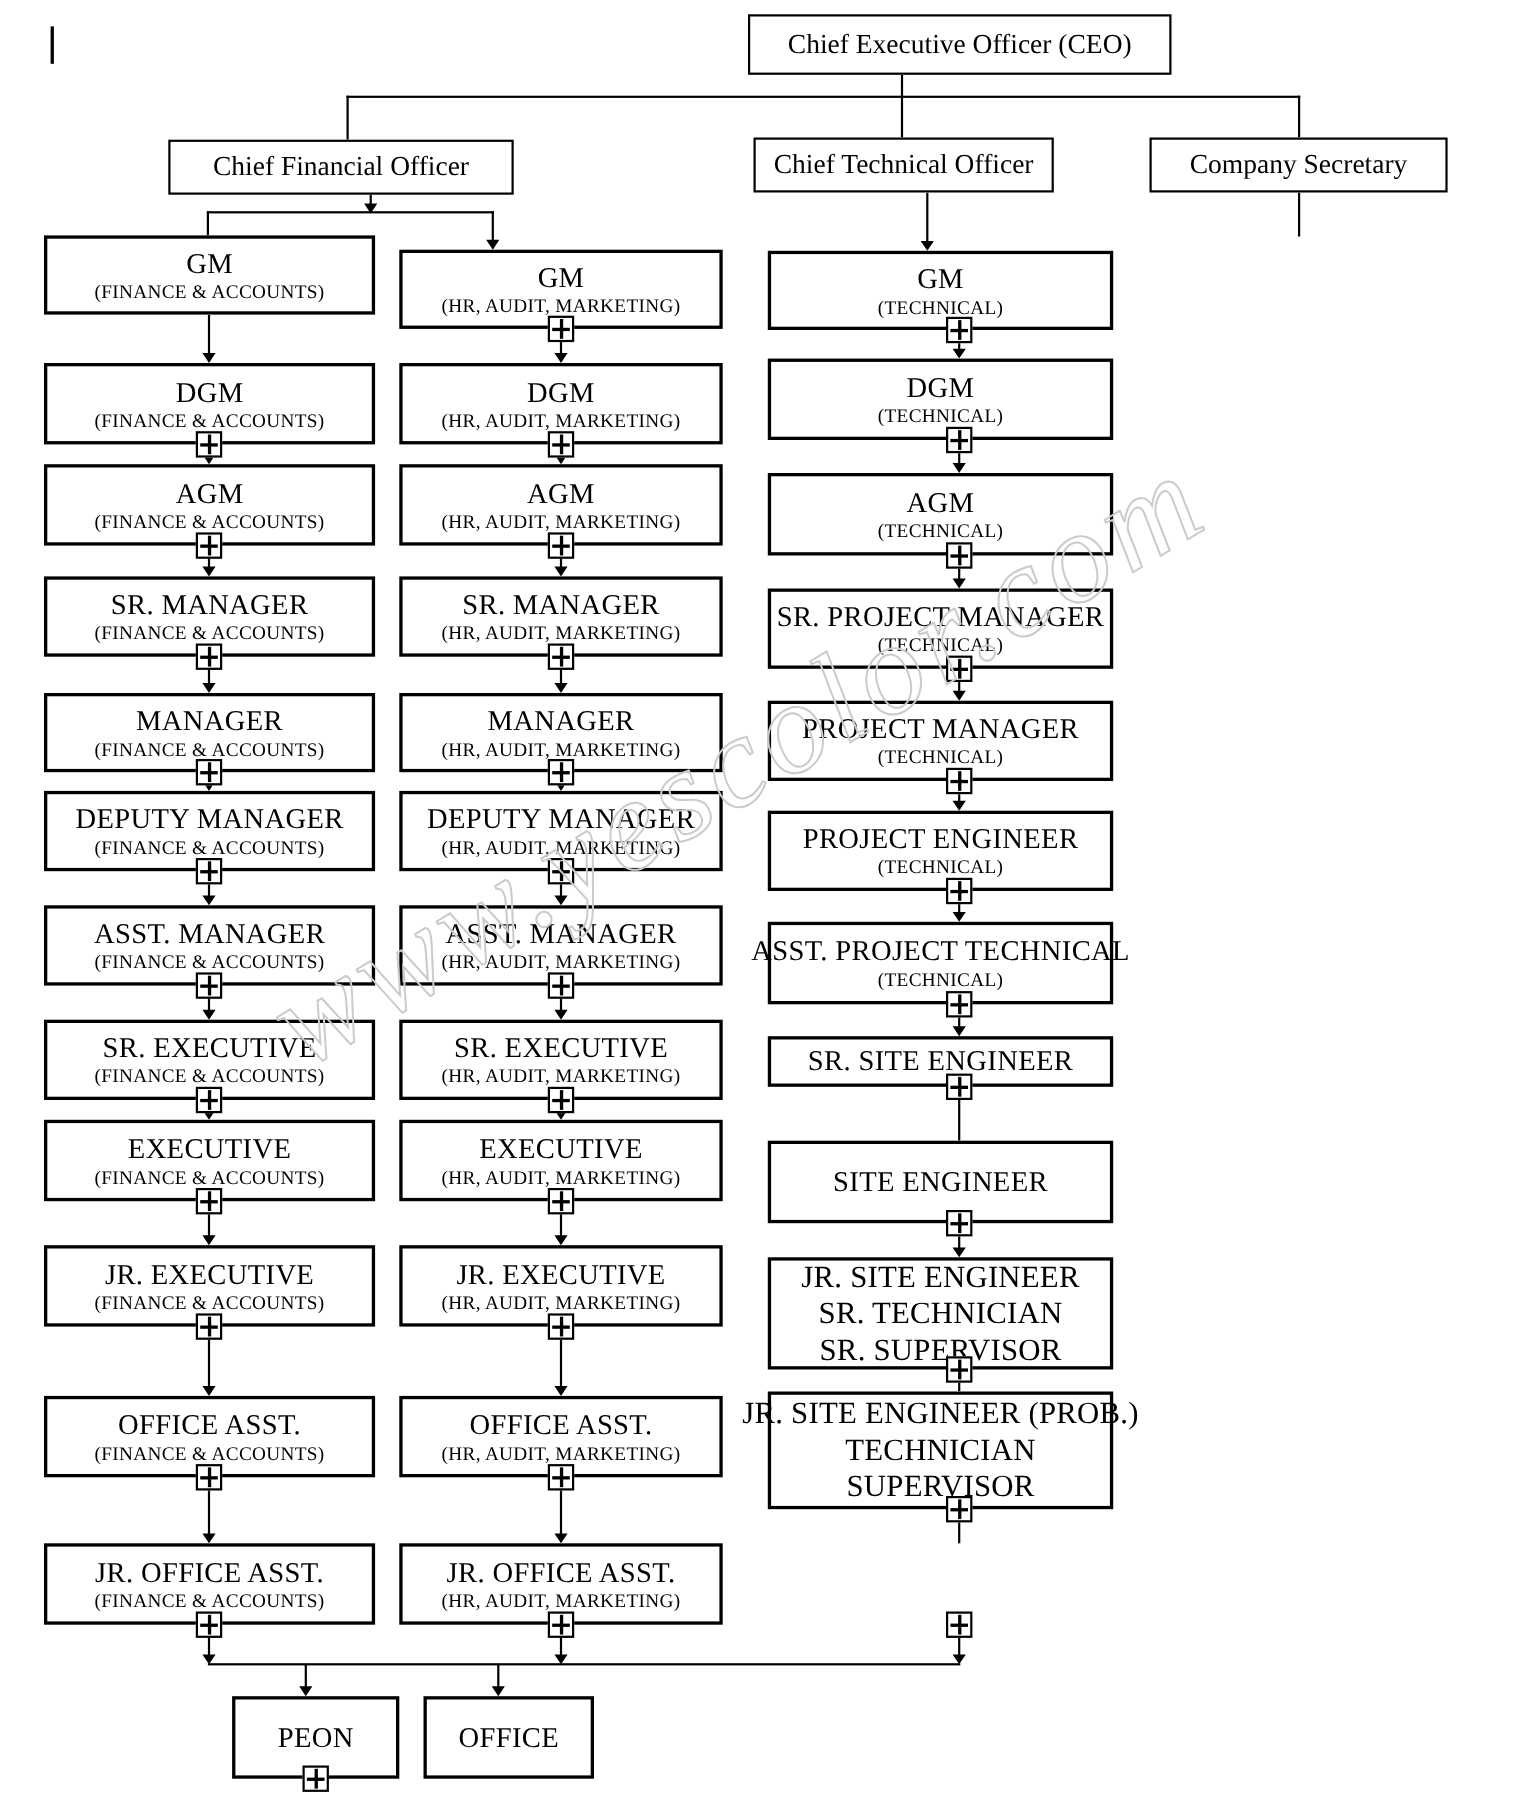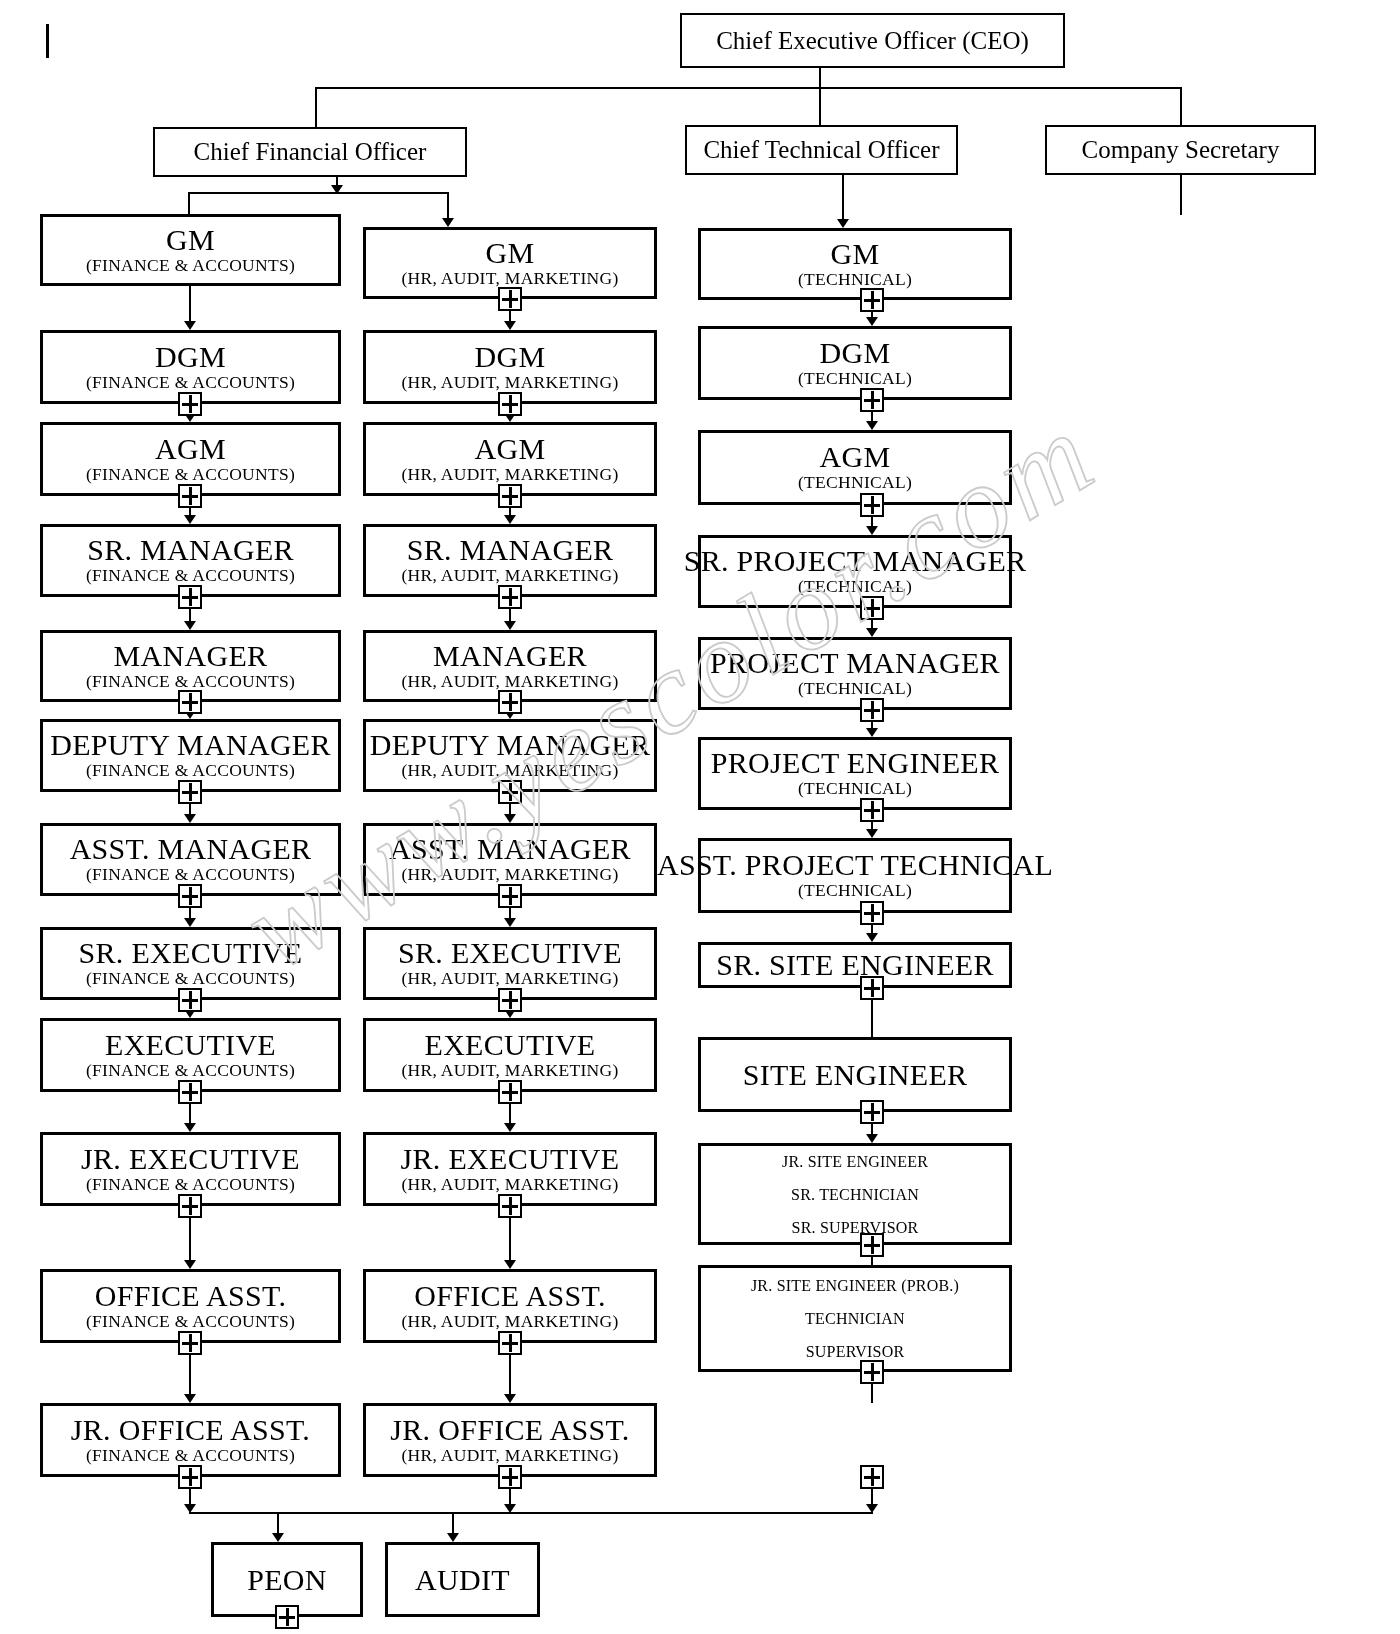--- a/index.html
+++ b/index.html
@@ -2,24 +2,24 @@
 <html><head>
 <meta charset="utf-8">
 <style>
   html,body{margin:0;padding:0;background:#fff;}
   .canvas{position:relative;width:1400px;height:1634px;background:#ffffff;
           font-family:"Liberation Serif","DejaVu Serif",serif;color:#000;overflow:hidden;}
   .box{position:absolute;box-sizing:border-box;border:3px solid #000;background:#fff;
        display:flex;flex-direction:column;align-items:center;justify-content:center;
        text-align:center;z-index:2;}
   .box.thin{border-width:2.5px;}
-  .t{font-size:30px;line-height:30px;letter-spacing:.3px;white-space:nowrap;}
+  .t{font-size:26px;line-height:30px;letter-spacing:.3px;white-space:nowrap;}
   .s{font-size:17.5px;line-height:21px;letter-spacing:.3px;white-space:nowrap;}
   .top-t{font-size:25px;line-height:28px;white-space:nowrap;}
-  .l3{font-size:16px;line-height:33px;letter-spacing:.2px;white-space:nowrap;}
+  .l3{font-size:28px;line-height:33px;letter-spacing:.2px;white-space:nowrap;}
   .ln{position:absolute;background:#000;z-index:1;display:block;}
   .ar{position:absolute;width:0;height:0;border-left:6px solid transparent;
       border-right:6px solid transparent;border-top:9px solid #000;z-index:1;display:block;}
   .plus{position:absolute;width:20px;height:20px;border:2.5px solid #000;background:#fff;z-index:3;display:block;}
   .plus::before{content:"";position:absolute;left:2px;right:2px;top:50%;margin-top:-1.5px;height:3px;background:#000;}
   .plus::after{content:"";position:absolute;top:1px;bottom:1px;left:50%;margin-left:-1.5px;width:3px;background:#000;}
   .wm{position:absolute;left:0;top:0;z-index:4;pointer-events:none;}
 </style>
 </head>
 <body>
@@ -200,21 +200,21 @@
   <div class="box" style="left:698px;top:1265px;width:314px;height:107px">
     <div class="l3">JR. SITE ENGINEER (PROB.)</div>
     <div class="l3">TECHNICIAN</div>
     <div class="l3">SUPERVISOR</div>
   </div>
 
   <div class="box" style="left:211px;top:1542px;width:152px;height:75px">
     <div class="t">PEON</div>
   </div>
   <div class="box" style="left:385px;top:1542px;width:155px;height:75px">
-    <div class="t">AUDIT</div>
+    <div class="t">OFFICE</div>
   </div>
 
   <i class="ln" style="left:189px;top:286px;width:2px;height:36px"></i>
     <i class="ar" style="left:184px;top:321px"></i>
   <i class="ln" style="left:189px;top:404px;width:2px;height:10px"></i>
     <i class="ar" style="left:184px;top:413px"></i>
   <i class="ln" style="left:189px;top:496px;width:2px;height:20px"></i>
     <i class="ar" style="left:184px;top:515px"></i>
   <i class="ln" style="left:189px;top:597px;width:2px;height:25px"></i>
     <i class="ar" style="left:184px;top:621px"></i>

